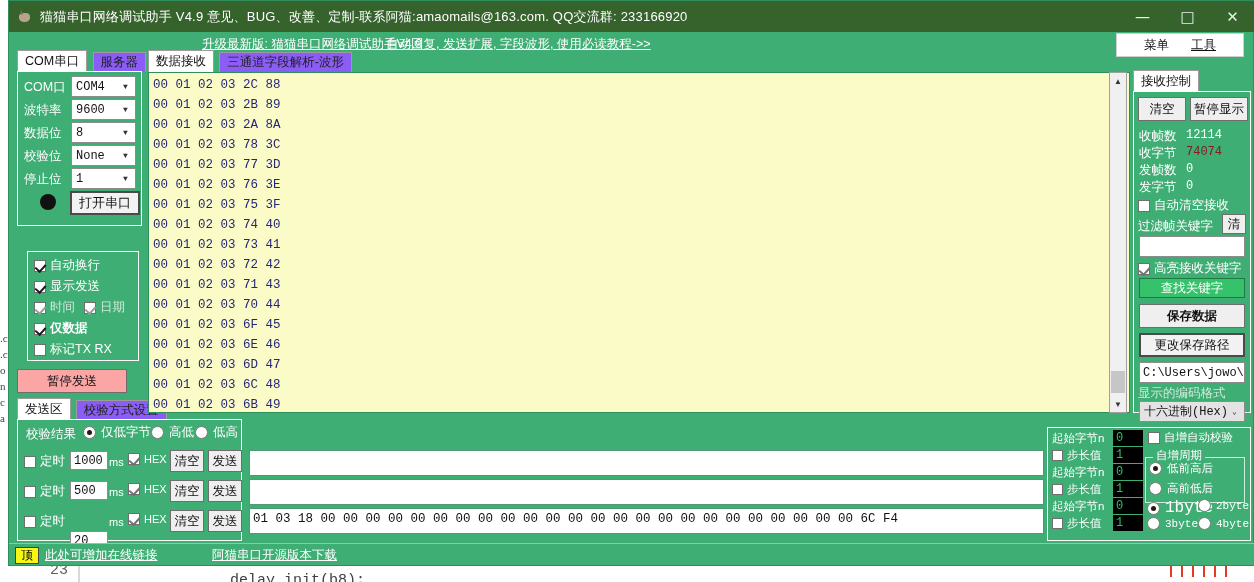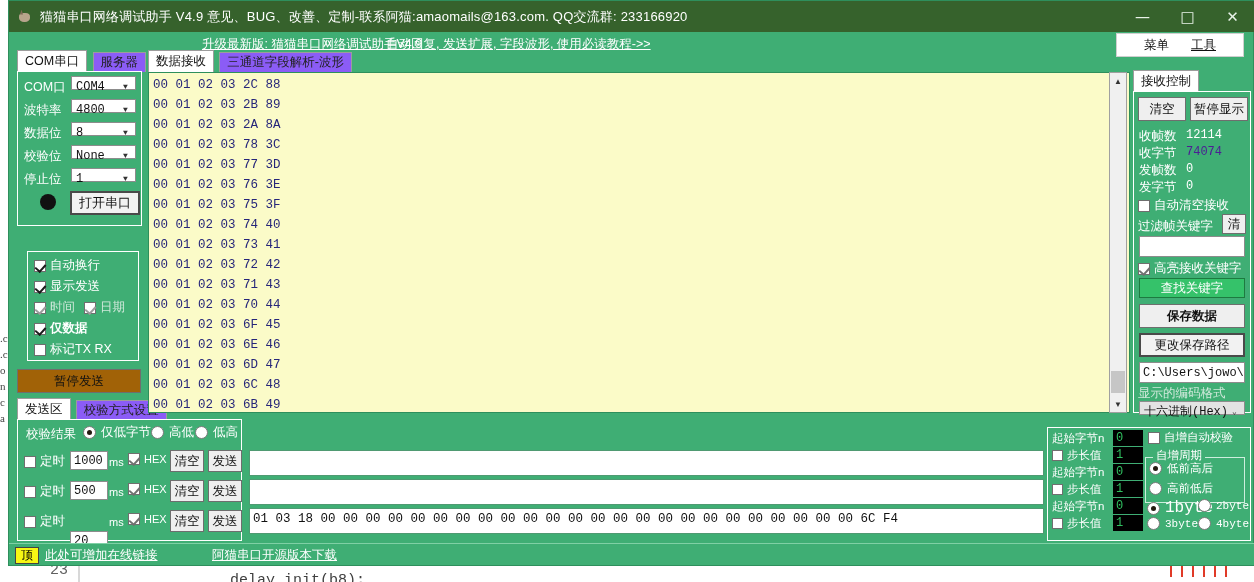--- a/index.html
+++ b/index.html
@@ -97,21 +97,21 @@
   }
   .lbl { color:#ffffff; font-size:12.5px; white-space:nowrap; }
   .lbl-dim { color:#cfe8da; }
 
   .fld {
     position:absolute; background:#ffffff; border:1px solid #8c8c8c;
     font-family:"Liberation Mono", monospace; font-size:12px; color:#111;
     padding-left:3px; line-height:19px; height:21px;
   }
   .combo {
-    position:absolute; background:#ffffff; border:1px solid #8c8c8c; height:14px;
+    position:absolute; background:#ffffff; border:1px solid #8c8c8c; height:21px;
     font-family:"Liberation Mono", monospace; font-size:12px; color:#111;
     line-height:20px; padding-left:4px; cursor:pointer;
   }
   .combo .arrow {
     position:absolute; right:2px; top:0; width:15px; height:19px;
     display:flex; align-items:center; justify-content:center; font-size:8px; color:#333;
   }
   .btn {
     position:absolute; background:#efefef;
     border:1px solid #6e6e6e; color:#111; font-size:12.5px;
@@ -251,21 +251,21 @@
       <div class="lbl" style="position:absolute; left:6px; top:30px;">波特率</div>
       <div class="lbl" style="position:absolute; left:6px; top:53px;">数据位</div>
       <div class="lbl" style="position:absolute; left:6px; top:76px;">校验位</div>
       <div class="lbl" style="position:absolute; left:6px; top:99px;">停止位</div>
 
       <div class="combo" style="left:53px; top:4px;  width:65px;">
         <span>COM4</span>
         <span class="arrow">▼</span>
       </div>
       <div class="combo" style="left:53px; top:27px; width:65px;">
-        <span>4800</span>
+        <span>9600</span>
         <span class="arrow">▼</span>
       </div>
       <div class="combo" style="left:53px; top:50px; width:65px;">
         <span>8</span>
         <span class="arrow">▼</span>
       </div>
       <div class="combo" style="left:53px; top:73px; width:65px;">
         <span>None</span>
         <span class="arrow">▼</span>
       </div>
@@ -298,21 +298,21 @@
       <div class="chk" style="left:6px; top:68px;">
         <span class="box on"></span>
         <span class="lbl" style="font-weight:bold;">仅数据</span>
       </div>
       <div class="chk" style="left:6px; top:89px;">
         <span class="box"></span>
         <span class="lbl">标记TX RX</span>
       </div>
     </div>
 
-    <div class="btn" style="left:8px; top:368px; width:124px; height:24px; background:#a16207;">暂停发送</div>
+    <div class="btn" style="left:8px; top:368px; width:110px; height:24px; background:#fca5a5;">暂停发送</div>
 
     <div style="position:absolute; left:8px; top:397px;">
       <span class="tab">发送区</span>
       <span class="tab inactive">校验方式设置</span>
     </div>
 
     <div id="recv-box">
       <div id="recv-lines"><div class="recv-line">00 01 02 03 2C 88</div><div class="recv-line">00 01 02 03 2B 89</div><div class="recv-line">00 01 02 03 2A 8A</div><div class="recv-line">00 01 02 03 78 3C</div><div class="recv-line">00 01 02 03 77 3D</div><div class="recv-line">00 01 02 03 76 3E</div><div class="recv-line">00 01 02 03 75 3F</div><div class="recv-line">00 01 02 03 74 40</div><div class="recv-line">00 01 02 03 73 41</div><div class="recv-line">00 01 02 03 72 42</div><div class="recv-line">00 01 02 03 71 43</div><div class="recv-line">00 01 02 03 70 44</div><div class="recv-line">00 01 02 03 6F 45</div><div class="recv-line">00 01 02 03 6E 46</div><div class="recv-line">00 01 02 03 6D 47</div><div class="recv-line">00 01 02 03 6C 48</div><div class="recv-line">00 01 02 03 6B 49</div></div>
     </div>
     <div id="recv-scroll">
@@ -324,21 +324,21 @@
     <div style="position:absolute; left:1124px; top:69px;">
       <span class="tab">接收控制</span>
     </div>
     <div class="group" style="left:1124px; top:90px; width:118px; height:322px;">
       <div class="btn" style="left:4px; top:5px; width:48px; height:24px;">清空</div>
       <div class="btn" style="left:56px; top:5px; width:58px; height:24px;">暂停显示</div>
 
       <div class="lbl" style="position:absolute; left:5px; top:36px;">收帧数</div>
       <div style="position:absolute; left:52px; top:36px; color:#fff; font-family:'Liberation Mono',monospace; font-size:12px;">12114</div>
       <div class="lbl" style="position:absolute; left:5px; top:53px;">收字节</div>
-      <div style="position:absolute; left:52px; top:53px; color:#4c1d95; font-family:'Liberation Mono',monospace; font-size:12px;">74074</div>
+      <div style="position:absolute; left:52px; top:53px; color:#7f1d1d; font-family:'Liberation Mono',monospace; font-size:12px;">74074</div>
       <div class="lbl" style="position:absolute; left:5px; top:70px;">发帧数</div>
       <div style="position:absolute; left:52px; top:70px; color:#fff; font-family:'Liberation Mono',monospace; font-size:12px;">0</div>
       <div class="lbl" style="position:absolute; left:5px; top:87px;">发字节</div>
       <div style="position:absolute; left:52px; top:87px; color:#fff; font-family:'Liberation Mono',monospace; font-size:12px;">0</div>
 
       <div class="chk" style="left:4px; top:105px;">
         <span class="box"></span>
         <span class="lbl">自动清空接收</span>
       </div>
 

